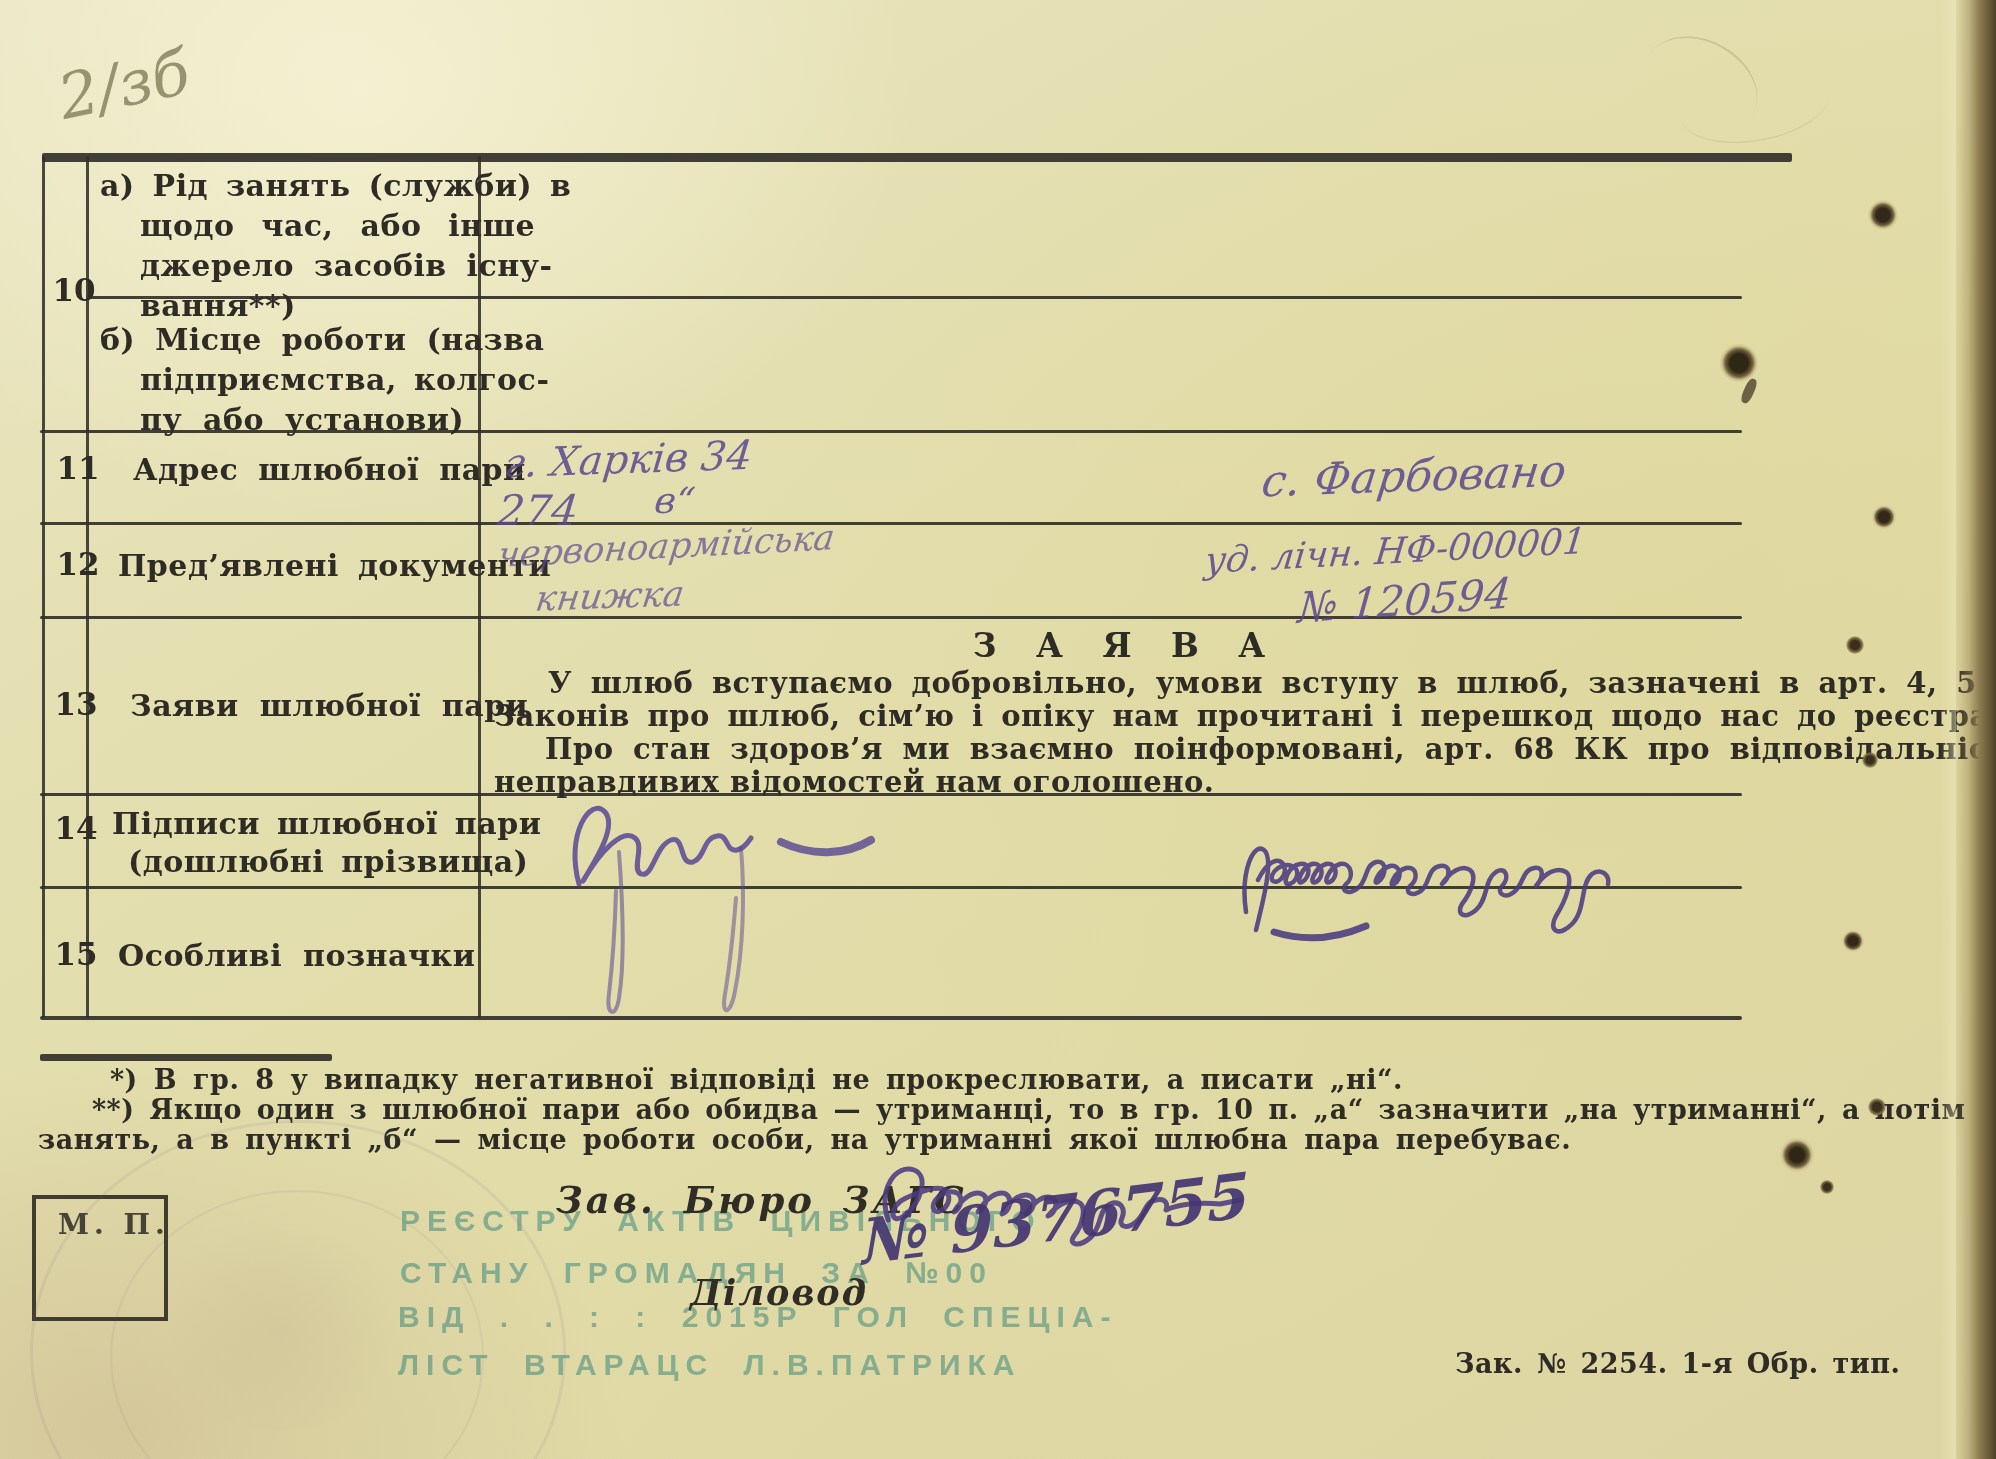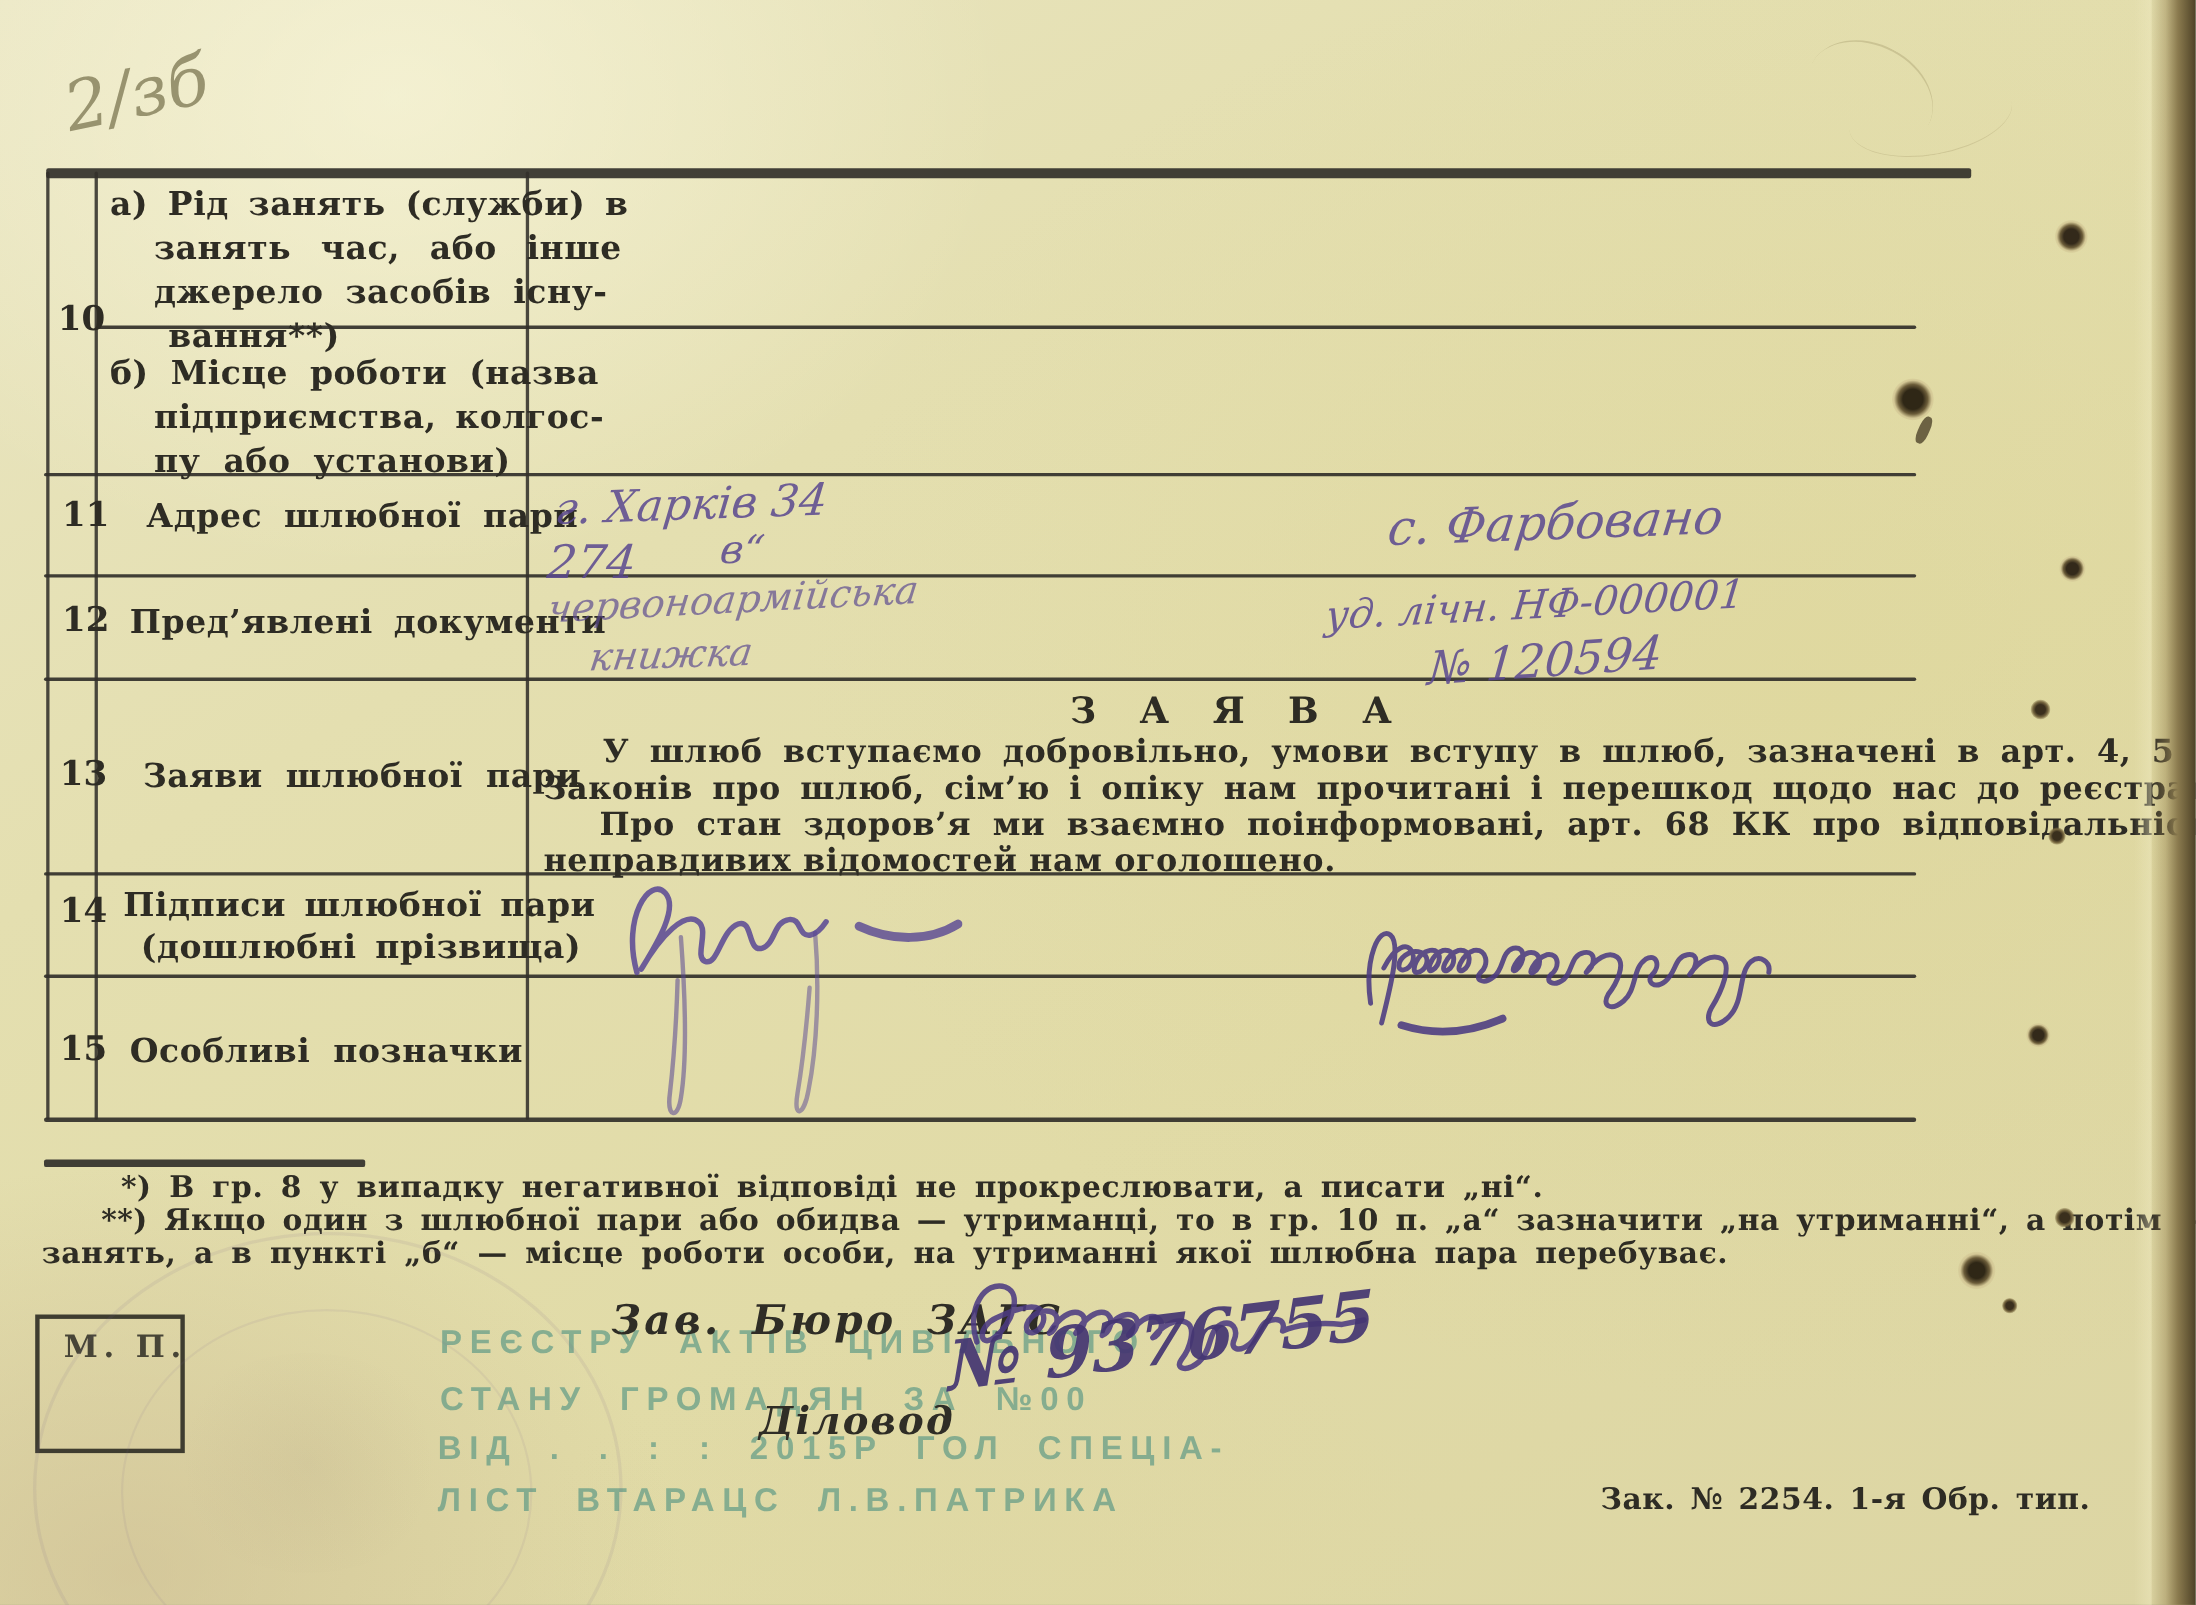--- a/index.html
+++ b/index.html
@@ -48,23 +48,23 @@
   <div class="hline" style="left:40px;top:793px;width:1702px;height:3px;"></div>
   <div class="hline" style="left:40px;top:886px;width:1702px;height:3px;"></div>
   <div class="hline" style="left:40px;top:1016px;width:1702px;height:4px;"></div>
   <div class="hline" style="left:40px;top:1054px;width:292px;height:7px;"></div>
   <div class="vline" style="left:42px;top:156px;height:862px;"></div>
   <div class="vline" style="left:86px;top:156px;height:862px;"></div>
   <div class="vline" style="left:478px;top:156px;height:862px;"></div>
 
   <div class="num" style="left:42px;top:272px;">10</div>
   <div class="lbl" style="left:100px;top:168px;word-spacing:7px;">а) Рід занять (служби) в</div>
-  <div class="lbl" style="left:140px;top:208px;word-spacing:16px;">занять час, або інше</div>
+  <div class="lbl" style="left:140px;top:208px;word-spacing:16px;">щодо час, або інше</div>
   <div class="lbl" style="left:140px;top:248px;word-spacing:9px;">джерело засобів існу-</div>
-  <div class="lbl" style="left:153px;top:288px;">вання**)</div>
+  <div class="lbl" style="left:140px;top:288px;">вання**)</div>
   <div class="lbl" style="left:100px;top:322px;word-spacing:9px;">б) Місце роботи (назва</div>
   <div class="lbl" style="left:140px;top:362px;word-spacing:6px;">підприємства, колгос-</div>
   <div class="lbl" style="left:140px;top:402px;word-spacing:10px;">пу або установи)</div>
 
   <div class="num" style="left:46px;top:450px;">11</div>
   <div class="lbl" style="left:133px;top:452px;word-spacing:9px;">Адрес шлюбної пари</div>
   <div class="hw" style="left:505px;top:436px;font-size:40px;transform:rotate(-2deg) skewX(-8deg);">г. Харків 34</div>
   <div class="hw" style="left:498px;top:486px;font-size:42px;transform:skewX(-6deg);">274</div>
   <div class="hw" style="left:655px;top:480px;font-size:36px;transform:skewX(-8deg);">в“</div>
   <div class="hw" style="left:1262px;top:450px;font-size:44px;transform:rotate(-2deg) skewX(-9deg);">с. Фарбовано</div>

